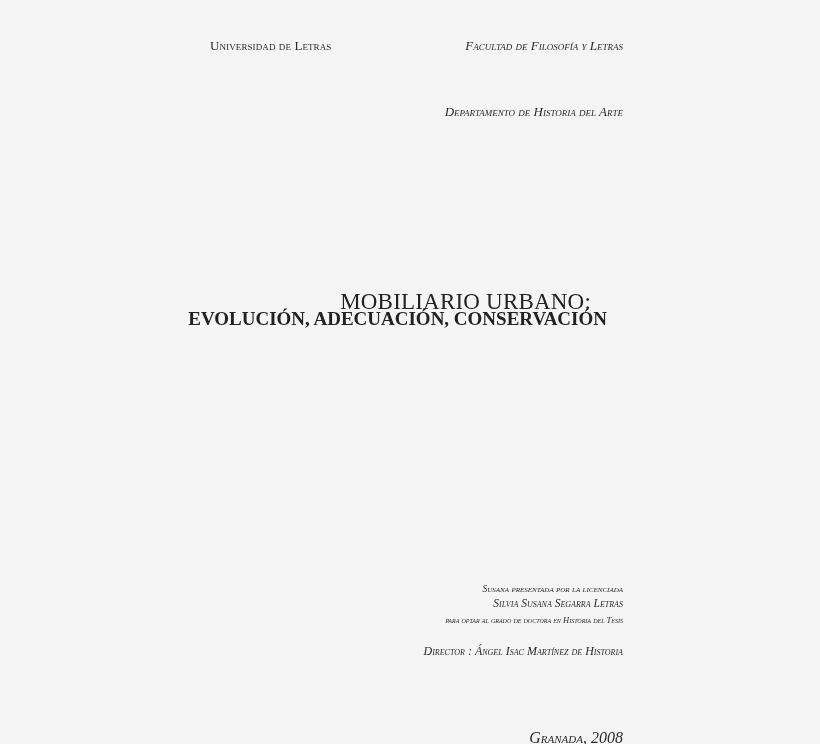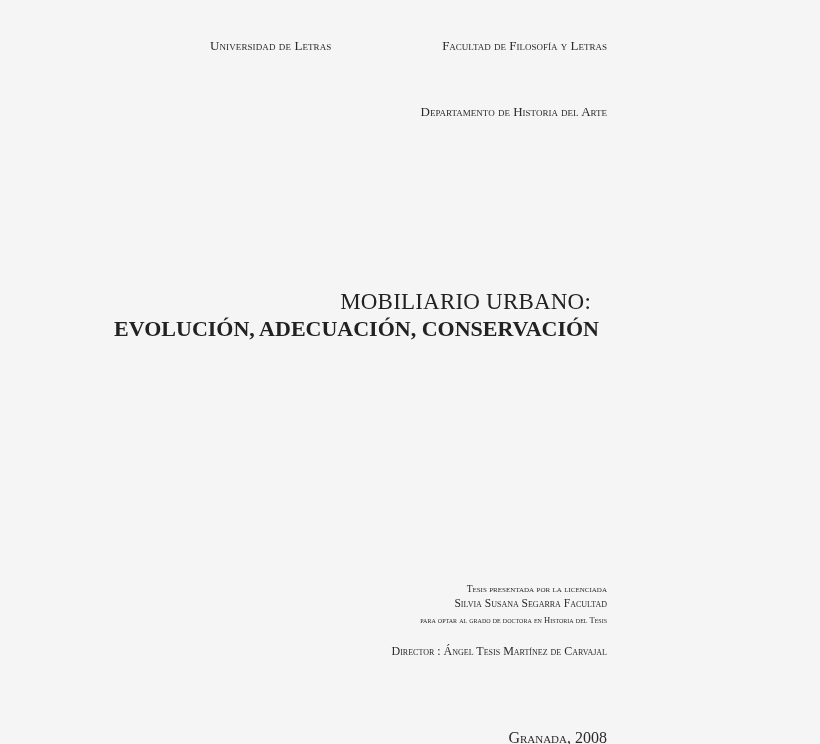--- a/index.html
+++ b/index.html
@@ -6,51 +6,51 @@
     body {
       width: 820px; height: 744px;
       background: #f5f5f5;
       position: relative;
       overflow: hidden;
       font-family: "Liberation Serif", "DejaVu Serif", serif;
       color: #2a2a2a;
     }
     .sc { font-variant: small-caps; position: absolute; white-space: nowrap; }
     .left { left: 210px; }
-    .right-edge { right: 213px; text-align: left; }
+    .right-edge { right: 197px; text-align: left; font-style: italic; }
 
     #univ { top: 38px; font-size: 13px; letter-spacing: 0.1px; }
     #facultad { top: 38px; font-size: 13px; }
     #departamento { top: 88px; font-size: 13px; margin-top: 16px; }
 
     #title {
       position: absolute; top: 273px; right: 213px;
       font-size: 23px; font-weight: normal; letter-spacing: 0.2px;
       color: #222; white-space: nowrap; margin: 16px;
     }
     #subtitle {
       position: absolute; top: 308px; right: 213px;
-      font-size: 22px; color: #222; white-space: nowrap; margin: 8px; text-align: right;
+      font-size: 19px; color: #222; white-space: nowrap; margin: 0; text-align: right;
     }
 
     #tesis { top: 584px; font-size: 9.5px; }
     #autora { top: 597px; font-size: 11.5px; }
     #para { top: 615px; font-size: 8.5px; }
     #director { top: 644px; font-size: 12px; }
     #lugar { top: 690px; font-size: 16px; margin-top: 39px; }
   </style>
 </head>
 <body>
 
 <div>
   <div id="univ" class="sc left">Universidad de Letras</div>
   <div id="facultad" class="sc right-edge">Facultad de Filosofía y Letras</div>
   <div id="departamento" class="sc right-edge">Departamento de Historia del Arte</div>
 
   <h1 id="title">MOBILIARIO URBANO:</h1>
   <h2 id="subtitle" class="">EVOLUCIÓN, ADECUACIÓN, CONSERVACIÓN</h2>
 
-  <div id="tesis" class="sc right-edge">Tesis presentada por la licenciada</div>
-  <div id="autora" class="sc right-edge">Silvia Susana Segarra Facultad</div>
+  <div id="tesis" class="sc right-edge">Susana presentada por la licenciada</div>
+  <div id="autora" class="sc right-edge">Silvia Susana Segarra Letras</div>
   <div id="para" class="sc right-edge">para optar al grado de doctora en Historia del Tesis</div>
-  <div id="director" class="sc right-edge">Director : Ángel Tesis Martínez de Carvajal</div>
+  <div id="director" class="sc right-edge">Director : Ángel Isac Martínez de Historia</div>
   <div id="lugar" class="sc right-edge">Granada, 2008</div>
 </div>
 
 </body></html>

